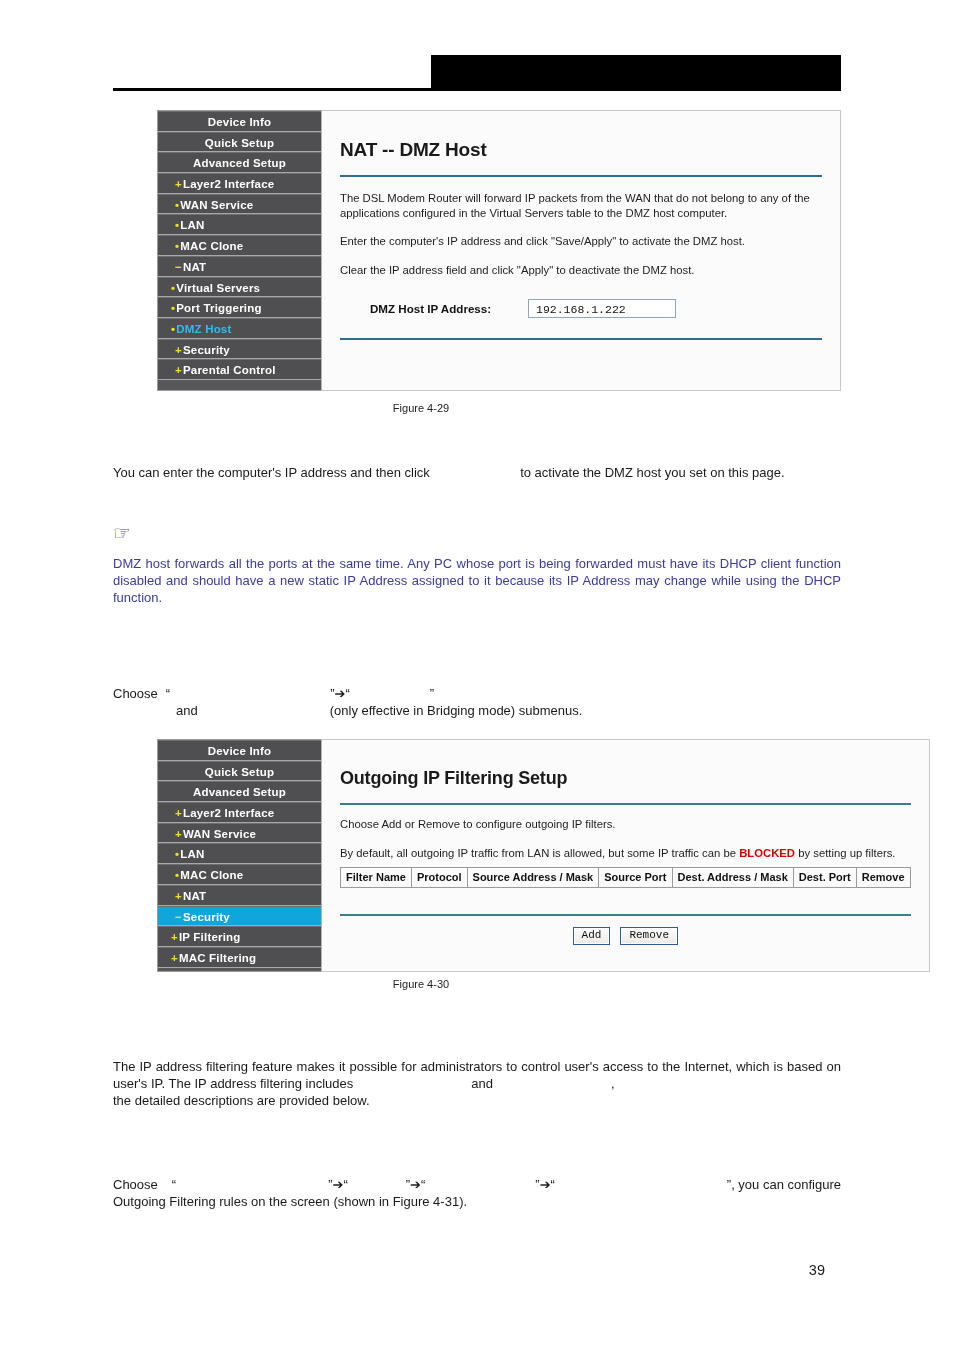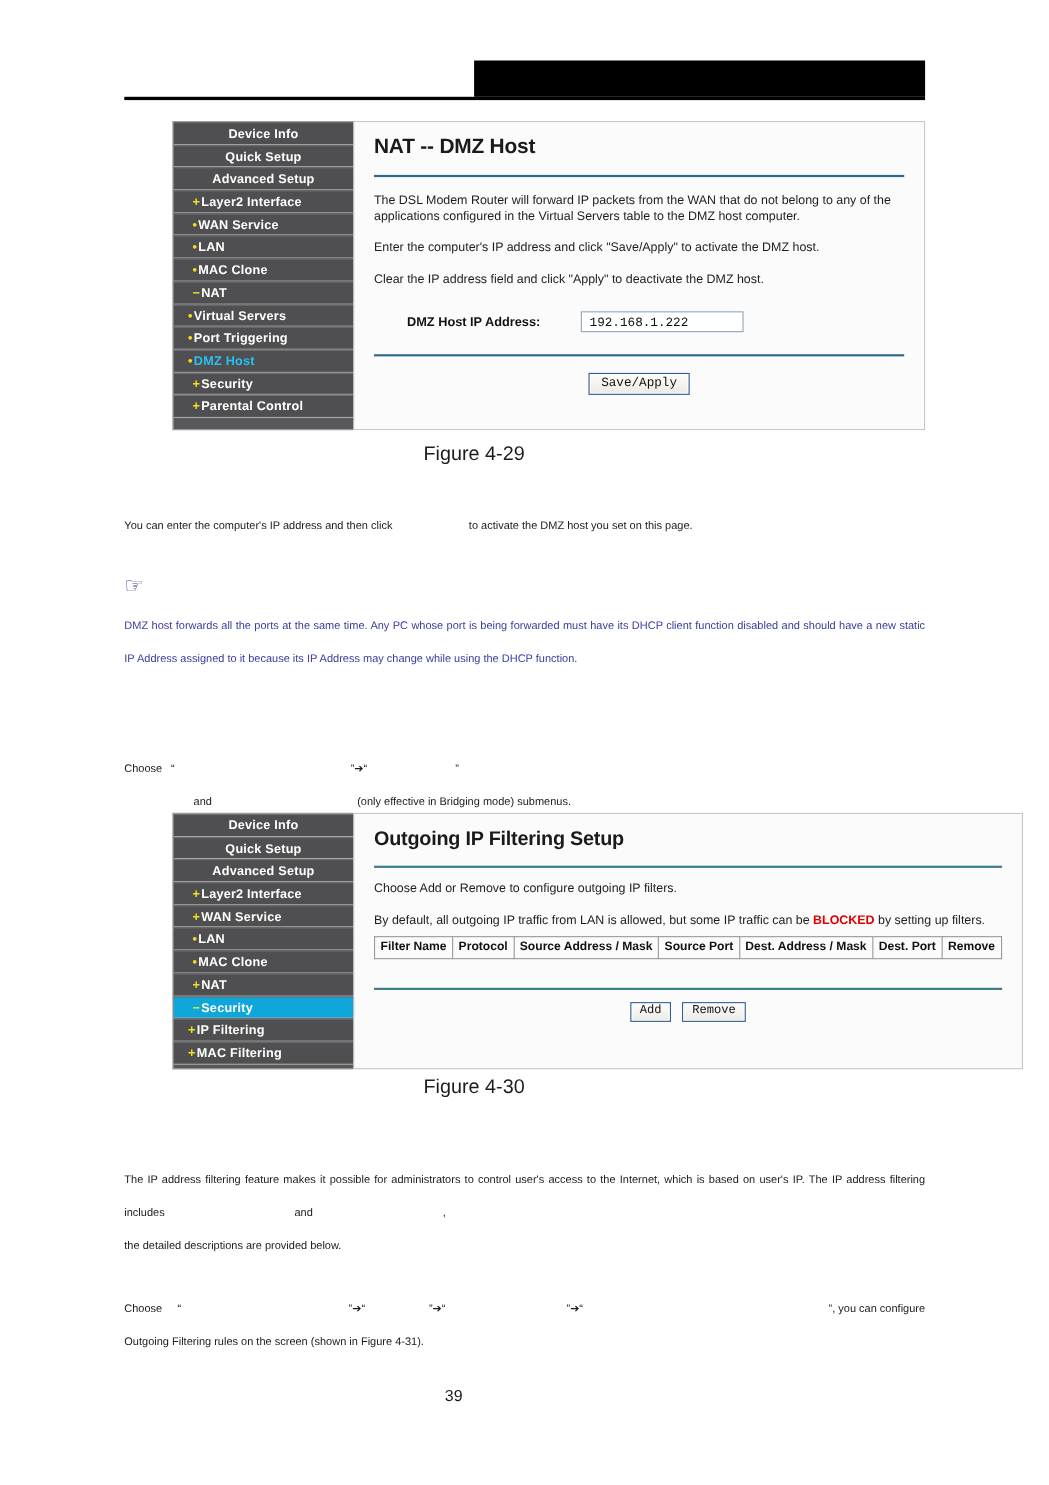--- a/index.html
+++ b/index.html
@@ -88,21 +88,21 @@
   .nav-item.active-bg .lbl { color: #ffffff; }
 
   
   .panel {
     flex: 1 1 auto;
     background: #fbfbfb;
     border: 1px solid #c8c8c8;
     border-left: 1px solid #b5b5b5;
     box-sizing: border-box;
     position: relative;
-    padding: 0 18px;
+    padding: 16px 18px;
   }
   .panel-title {
     font-size: 19px;
     font-weight: bold;
     color: #1a1a1a;
     letter-spacing: -0.2px;
     padding-top: 12px;
     padding-bottom: 2px;
   }
   .panel-title.small {
@@ -182,31 +182,31 @@
     padding: 3px 5px 4px 5px;
     white-space: nowrap;
     background: #fbfbfb;
     text-align: center;
   }
 
   
   .caption {
     position: absolute;
     width: 842px;
-    left: 10px;
+    left: 0;
     text-align: center;
-    font-size: 18px;
+    font-size: 11px;
     color: #1d1d1d;
   }
   .body-block {
     position: absolute;
     left: 113px;
     width: 728px;
-    font-size: 10px;
-    line-height: 30px;
+    font-size: 13px;
+    line-height: 17px;
     color: #1a1a1a;
     text-align: justify;
   }
   .body-block.note {
     color: #3b3b9e;
   }
   .hand-icon {
     position: absolute;
     left: 113px;
     color: #3b3b9e;
@@ -215,21 +215,21 @@
   }
   .blank {
     color: #ffffff;
     white-space: pre;
   }
   .arrow { font-family: "Liberation Sans", sans-serif; }
   .page-number {
     position: absolute;
     left: 0;
     width: 825px;
-    text-align: center;
+    text-align: right;
     font-size: 14.5px;
     color: #1a1a1a;
   }
 </style>
 </head>
 <body>
 
 <div class="page-header">
   <div class="header-redaction"></div>
 </div>
@@ -261,23 +261,20 @@
     <div class="panel-text">Enter the computer's IP address and click "Save/Apply" to activate the DMZ host.</div>
     <div class="panel-text">Clear the IP address field and click "Apply" to deactivate the DMZ host.</div>
 
     <div class="field-row">
       <span class="field-label">DMZ Host IP Address:</span>
       <span class="field-input">192.168.1.222</span>
     </div>
 
     <div class="hr-blue" style="margin-top:20px;"></div>
 
-    <div class="btn-row">
-      <span class="ui-btn">Save/Apply</span>
-    </div>
   </div>
 </div>
 
 <div class="caption" style="top:402px;">Figure 4-29</div>
 
 <div class="body-block" style="top:464px;">
   <span>You can enter the computer's IP address and then click </span><span class="blank">                        </span><span>to activate the DMZ host you set on this page.</span>
 </div>
 
 <div class="hand-icon" style="top:523px;">☞</div>

